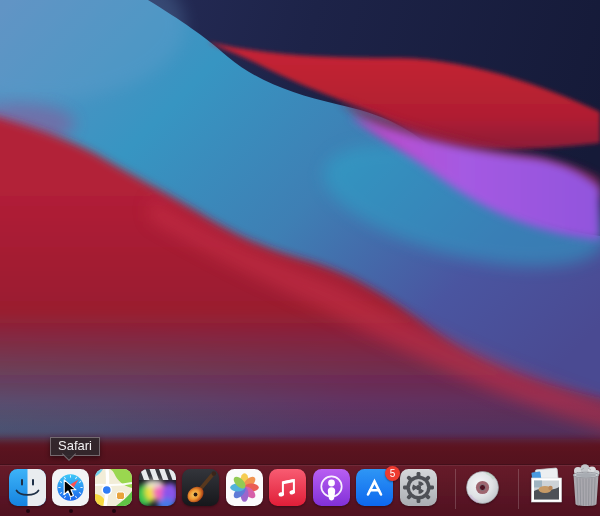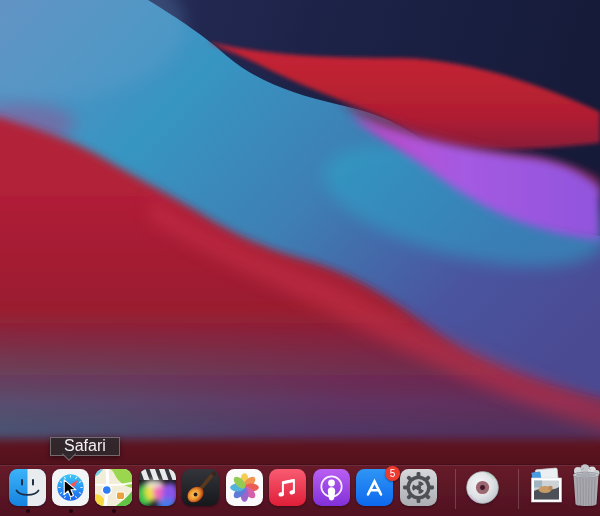--- a/index.html
+++ b/index.html
@@ -12,23 +12,23 @@
     border-top:1px solid rgba(0,0,0,.28);
     box-shadow:inset 0 1px 0 rgba(255,255,255,.07);}
   .dock-item{position:absolute;width:37px;height:37px;top:469px;}
   .dock-item svg{display:block;filter:drop-shadow(0 1px 1px rgba(0,0,0,.35));}
   .dock-sep{position:absolute;top:469px;width:1px;height:40px;background:rgba(255,255,255,.18);}
   .dock-dot{position:absolute;top:509px;width:4px;height:4px;border-radius:50%;background:rgba(22,4,12,.85);}
   .badge{position:absolute;left:385px;top:466px;width:15px;height:15px;border-radius:50%;
     background:#ee3b30;color:#fff;font-size:10px;line-height:15px;text-align:center;
     box-shadow:0 1px 2px rgba(0,0,0,.4);}
   
-  .tooltip{position:absolute;left:50px;top:437px;height:17px;padding:0 13px;
+  .tooltip{position:absolute;left:50px;top:437px;height:17px;padding:0 7px;
     background:rgba(48,40,44,.93);border:1px solid rgba(170,160,165,.55);border-radius:0;
-    color:#f2f0f2;font-size:16px;line-height:16px;box-shadow:0 2px 5px rgba(0,0,0,.45);
+    color:#f2f0f2;font-size:13px;line-height:16px;box-shadow:0 2px 5px rgba(0,0,0,.45);
     white-space:nowrap;}
   .tooltip-arrow{position:absolute;left:13px;top:11px;width:9px;height:9px;
     background:rgba(48,40,44,.93);transform:rotate(45deg);
     border-right:1px solid rgba(170,160,165,.55);border-bottom:1px solid rgba(170,160,165,.55);}
   .tooltip-label{position:relative;z-index:1;}
   .cursor{position:absolute;left:63px;top:479px;z-index:30;}
 </style>
 </head>
 <body>
 

